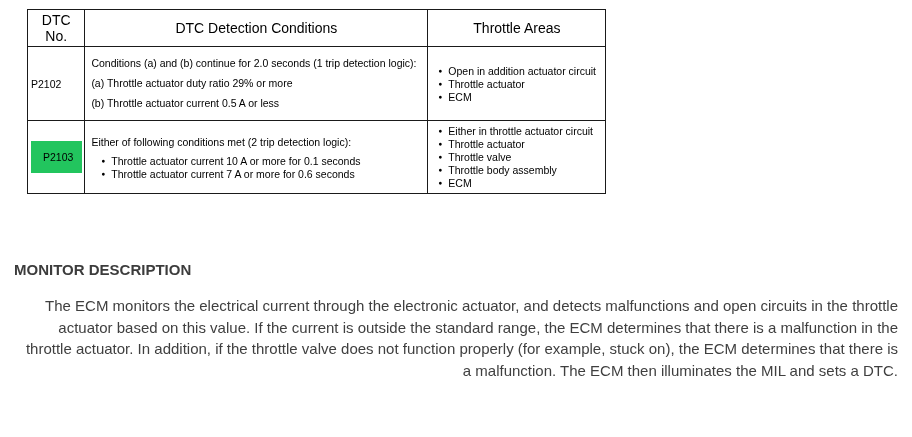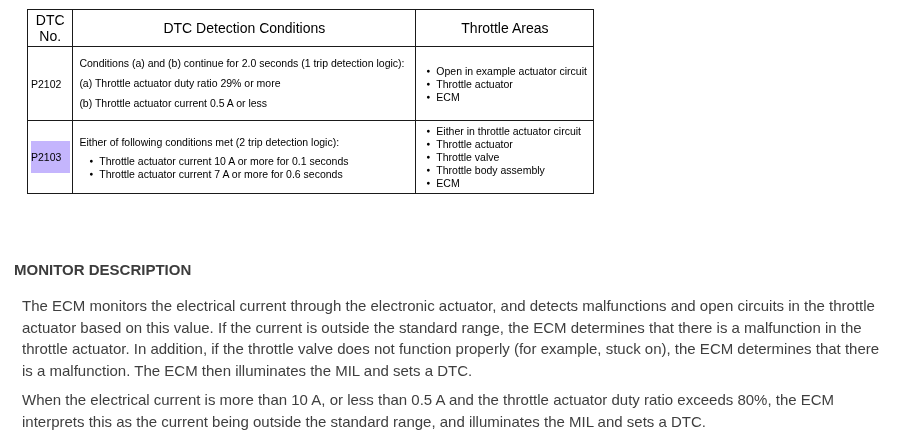--- a/index.html
+++ b/index.html
@@ -34,22 +34,22 @@
   .col-cond   { width: 343px; }
   .col-trouble{ width: 178px; }
 
   .dtc-table td {
     font-size: 10.5px;
     vertical-align: middle;
   }
   .dtc-cell { padding: 0 2px 0 3px; }
   .dtc-highlight {
     display: inline-block;
-    background: #c4b5fd;
-    padding: 10px 9px 10px 0;
+    background: #22c55e;
+    padding: 10px 9px 10px 12px;
   }
 
   .cond-cell { padding: 3px 6px; margin-top: 22px; }
   .cond-line { line-height: 13px; margin: 7px 0; }
   .cond-intro { line-height: 13px; margin: 3px 0 6px 0; }
   .cond-bullets .bullet-row { margin-left: 10px; text-align: right; }
 
   .trouble-cell { padding: 3px 4px 3px 10px; }
 
   .bullet-row {
@@ -71,21 +71,21 @@
     font-weight: bold;
     color: #3c3c3c;
   }
   .body-text {
     margin: 17px 14px 0 14px;
     width: 884px;
     font-size: 15px;
     line-height: 21.5px;
     color: #3f3f3f;
   }
-  .body-text .para { margin: 8px; }
+  .body-text .para { margin: 0; text-align: right; }
 </style>
 </head>
 <body>
 
 <table class="dtc-table">
   <colgroup>
     <col class="col-dtc">
     <col class="col-cond">
     <col class="col-trouble">
   </colgroup>
@@ -102,21 +102,21 @@
         <span>P2102</span>
       </td>
       <td class="cond-cell">
         <div class="cond-line">Conditions (a) and (b) continue for 2.0 seconds (1 trip detection logic):</div>
         <div class="cond-line">(a) Throttle actuator duty ratio 29% or more</div>
         <div class="cond-line">(b) Throttle actuator current 0.5 A or less</div>
       </td>
       <td class="trouble-cell">
         <div class="bullet-row">
           <span class="bullet">●</span>
-          <span>Open in example actuator circuit</span>
+          <span>Open in addition actuator circuit</span>
         </div>
         <div class="bullet-row">
           <span class="bullet">●</span>
           <span>Throttle actuator</span>
         </div>
         <div class="bullet-row">
           <span class="bullet">●</span>
           <span>ECM</span>
         </div>
       </td>
@@ -159,15 +159,14 @@
         </div>
       </td>
     </tr>
   </tbody>
 </table>
 
 <div class="monitor-heading">MONITOR DESCRIPTION</div>
 
 <div class="body-text">
   <p class="para">The ECM monitors the electrical current through the electronic actuator, and detects malfunctions and open circuits in the throttle actuator based on this value. If the current is outside the standard range, the ECM determines that there is a malfunction in the throttle actuator. In addition, if the throttle valve does not function properly (for example, stuck on), the ECM determines that there is a malfunction. The ECM then illuminates the MIL and sets a DTC.</p>
-  <p class="para">When the electrical current is more than 10 A, or less than 0.5 A and the throttle actuator duty ratio exceeds 80%, the ECM interprets this as the current being outside the standard range, and illuminates the MIL and sets a DTC.</p>
 
 </div>
 
 </body></html>

